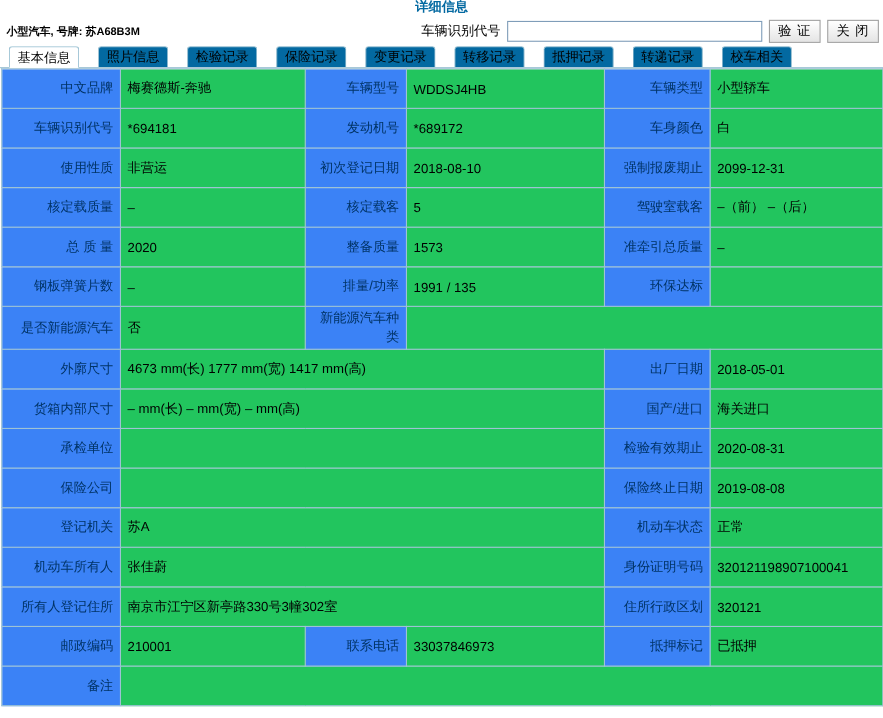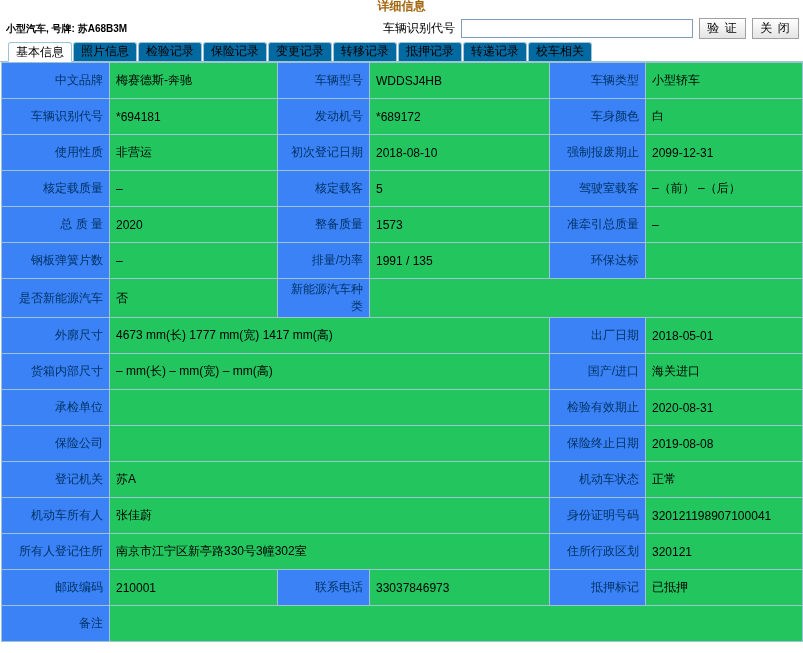--- a/index.html
+++ b/index.html
@@ -12,21 +12,21 @@
     color: #000000;
     overflow: hidden;
   }
   .page { position: relative; width: 803px; height: 653px; }
 
   .title-bar {
     height: 14px;
     text-align: center;
     font-size: 12px;
     font-weight: bold;
-    color: #a16207;
+    color: #0369a1;
     line-height: 12px;
     overflow: hidden;
   }
 
   .search-row {
     display: flex;
     align-items: center;
     height: 26px;
     padding: 3px 4px 0 6px;
     gap: 6px;
@@ -49,34 +49,34 @@
     font-size: 12px;
     padding: 1px 3px;
     font-family: "Liberation Sans", sans-serif;
   }
   .btn {
     height: 21px;
     min-width: 47px;
     border: 1px solid #a0a0a0;
     background: linear-gradient(#ffffff, #e4e4e4);
     font-size: 12px;
-    font-family: Liberation Sans, sans-serif;
+    font-family: Liberation Serif, serif;
     padding: 0 4px;
     cursor: pointer;
     letter-spacing: 1px;
   }
 
   .tabs {
     display: flex;
     align-items: flex-end;
     height: 22px;
     padding-left: 8px;
     border-bottom: 1px solid #9ec3d4;
     position: relative;
-    gap: 1px;
+    gap: 17px;
     text-align: right;
   }
   .tab {
     height: 19px;
     line-height: 17px;
     padding: 0 7px;
     font-size: 12px;
     border: 1px solid #9ec3d4;
     border-bottom: none;
     background: #0369a1;

